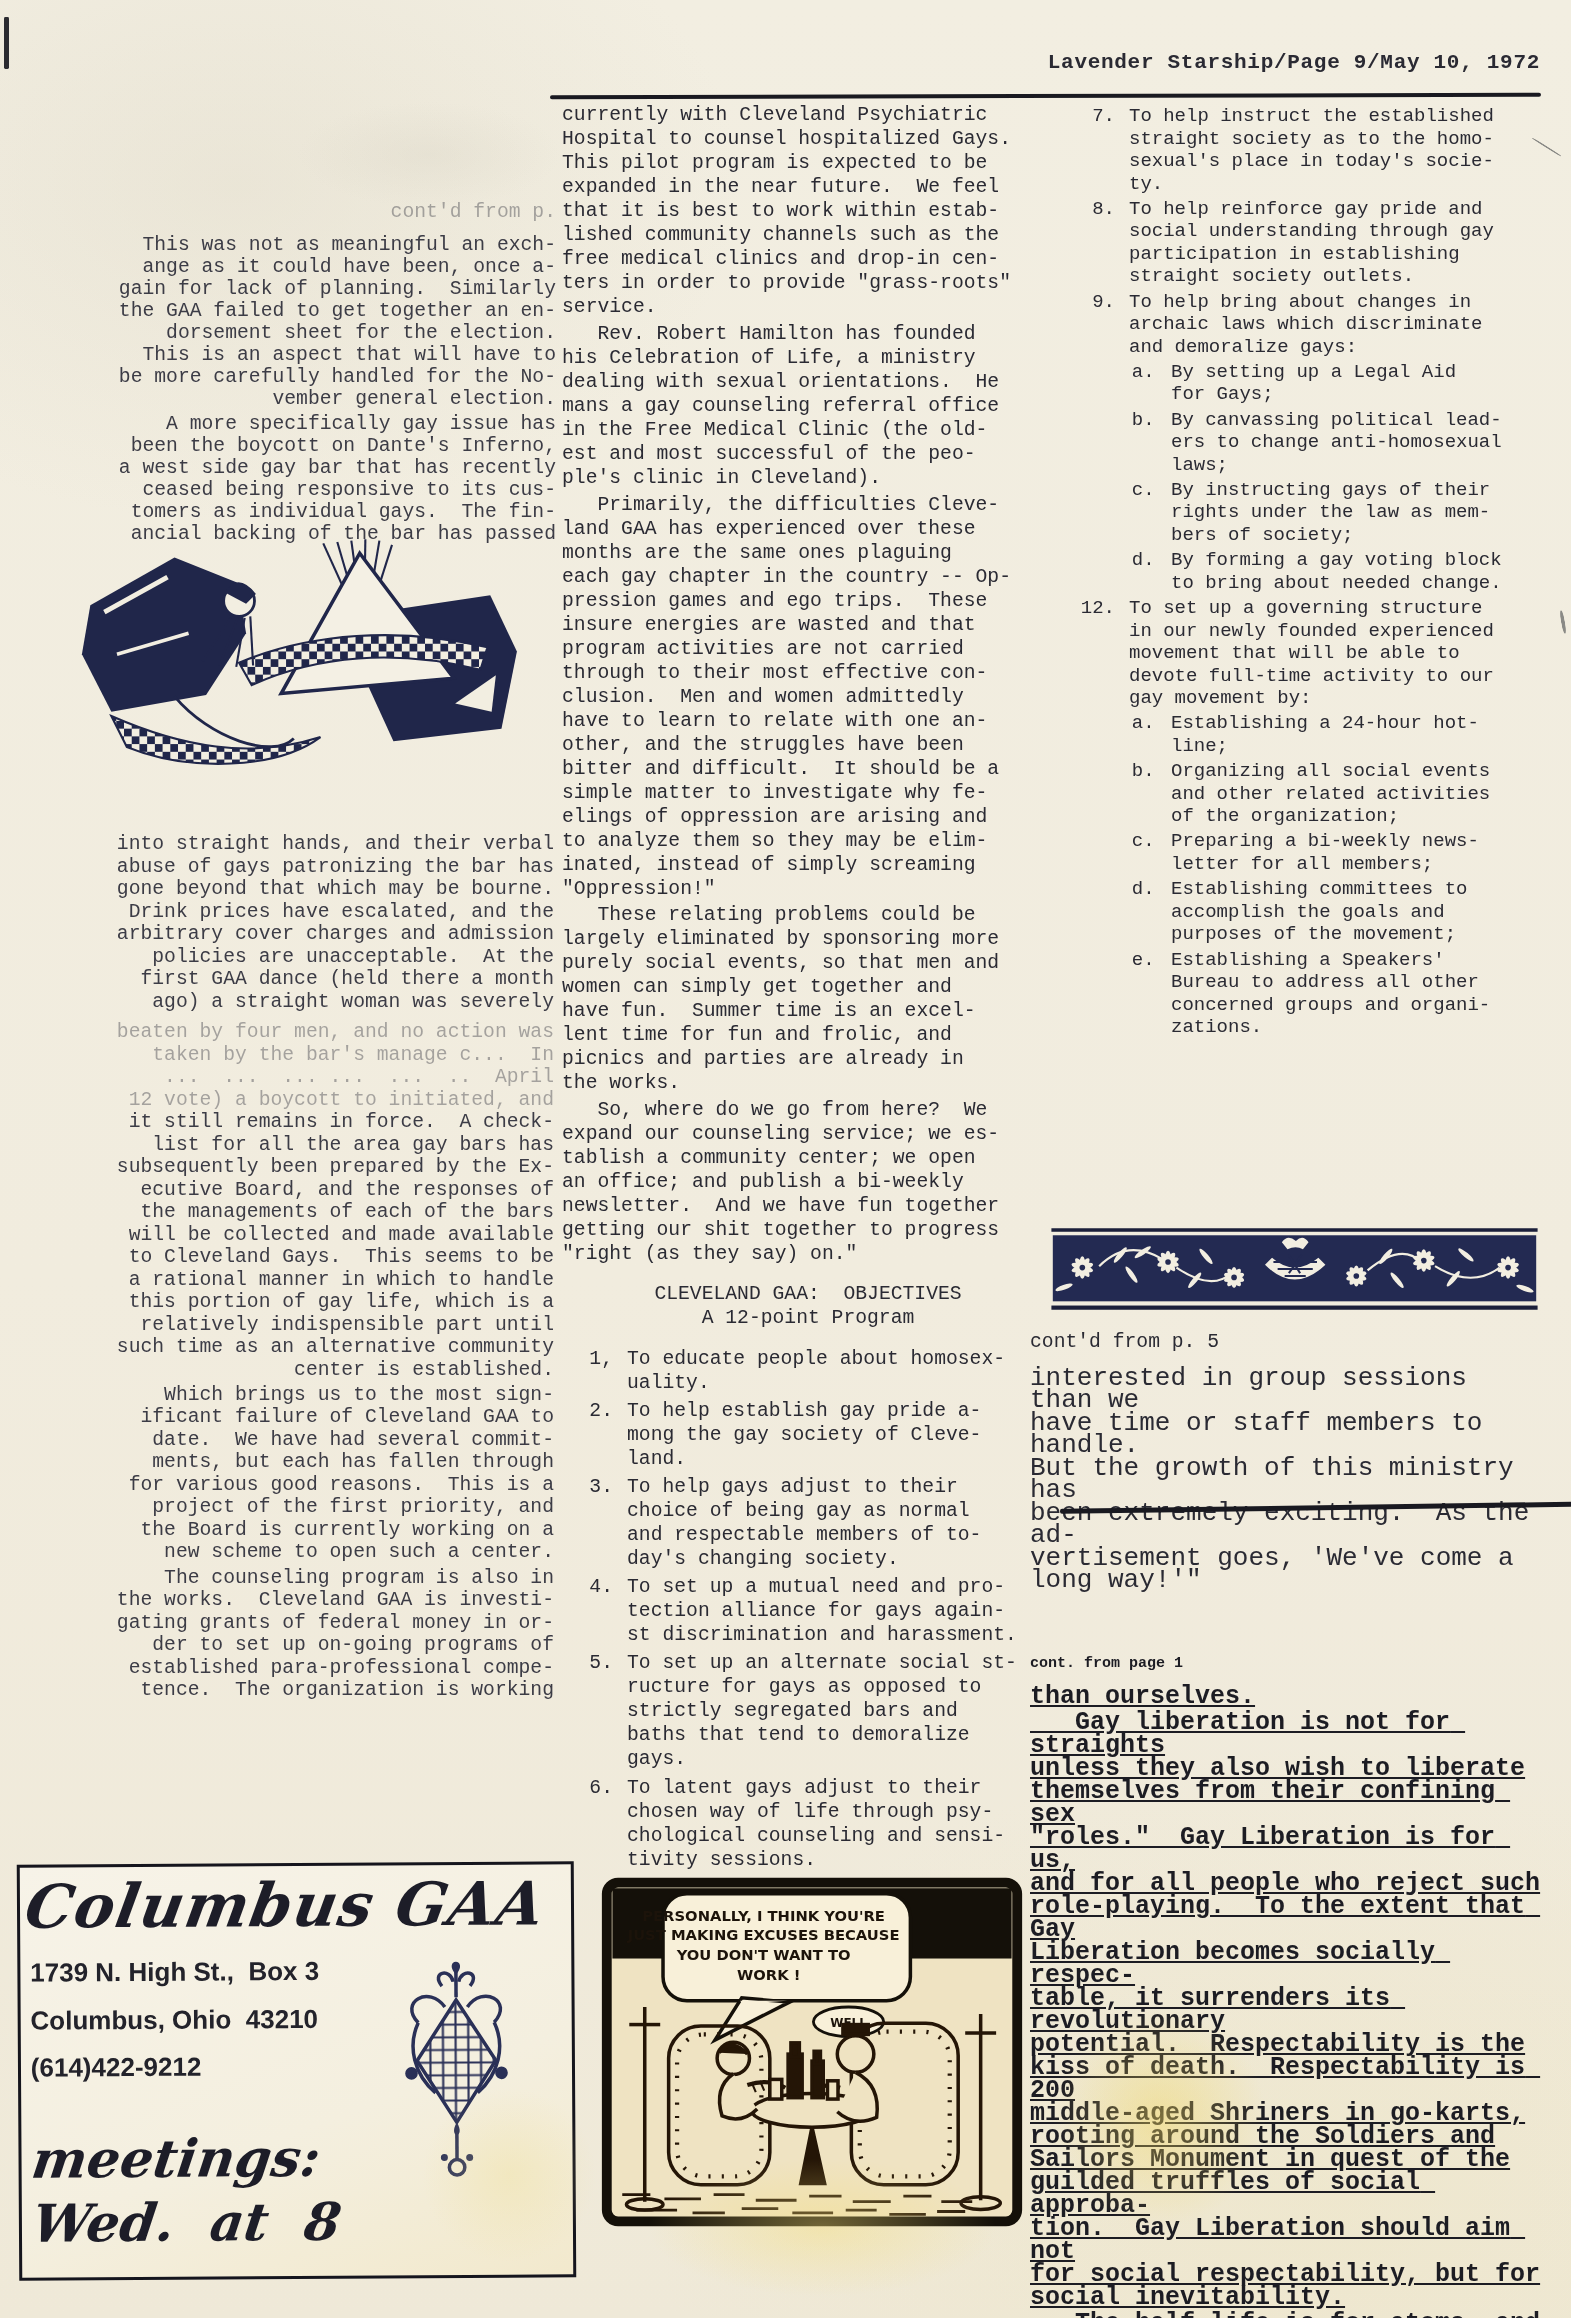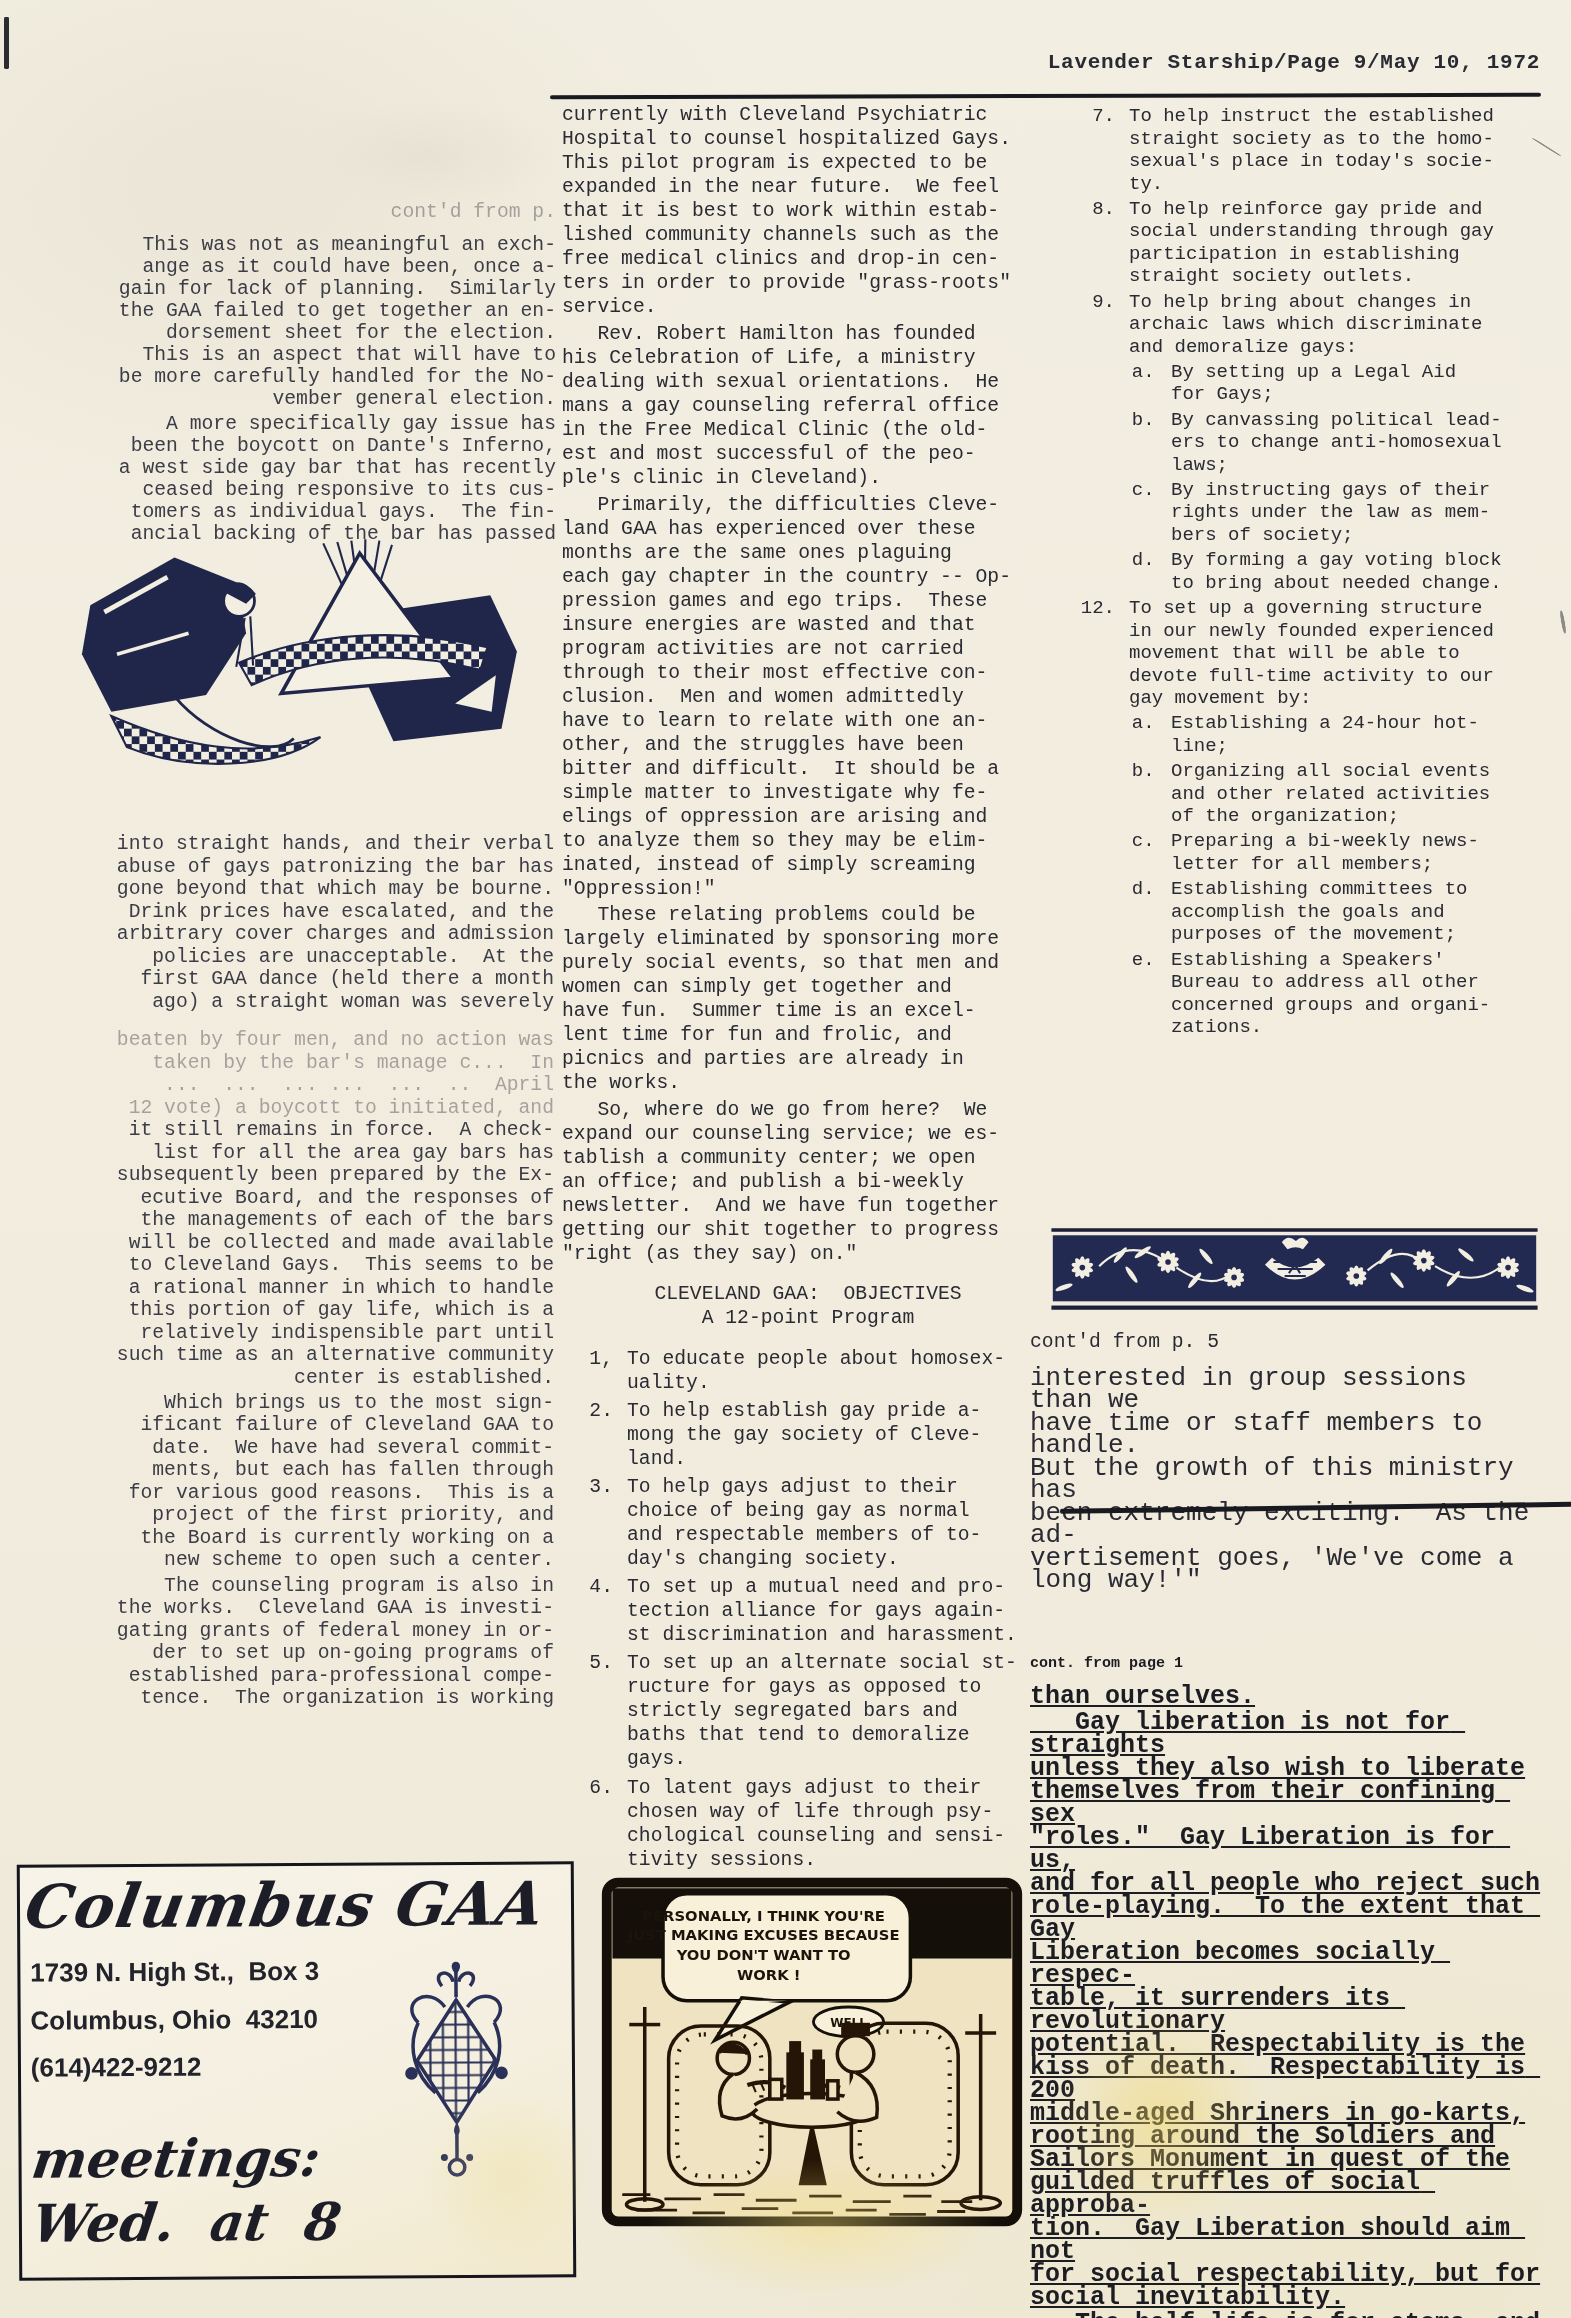--- a/index.html
+++ b/index.html
@@ -128,21 +128,21 @@
     <path d="M232 92 Q250 62 276 94 L262 108 Z" fill="#20264a"></path>
     <g stroke="#20264a" stroke-width="3" fill="none">
       <path d="M240 128 L200 190"></path>
         <path d="M250 128 L224 196"></path>
         <path d="M260 128 L248 198"></path>
         <path d="M268 126 L272 196"></path>
     </g>
   </svg>
 
   <div id="left-b" class="abs lh32 softink">
-    <p class="tw" style="margin-bottom:16px;">into straight hands, and their verbal
+    <p class="tw" style="margin-bottom:8px;">into straight hands, and their verbal
 abuse of gays patronizing the bar has
 gone beyond that which may be bourne.
 Drink prices have escalated, and the
 arbitrary cover charges and admission
 policies are unacceptable.  At the
 first GAA dance (held there a month
 ago) a straight woman was severely</p>
     <p class="tw faint" style="margin-bottom:0;">beaten by four men, and no action was
 taken by the bar's manage c...  In
 ...  ...  ... ...  ...  ..  April

